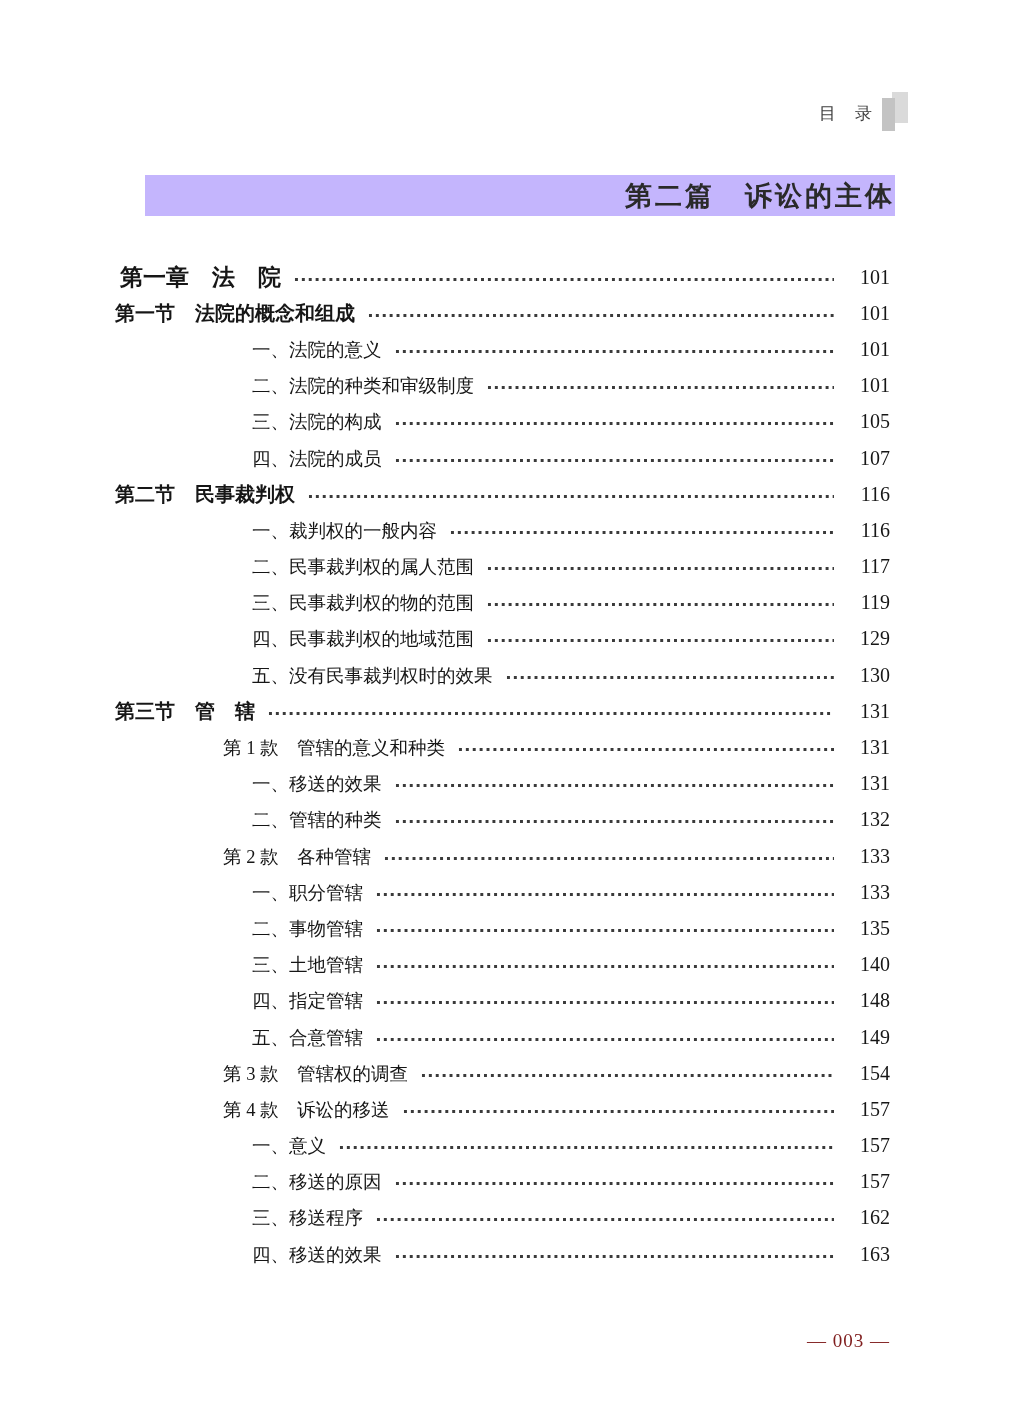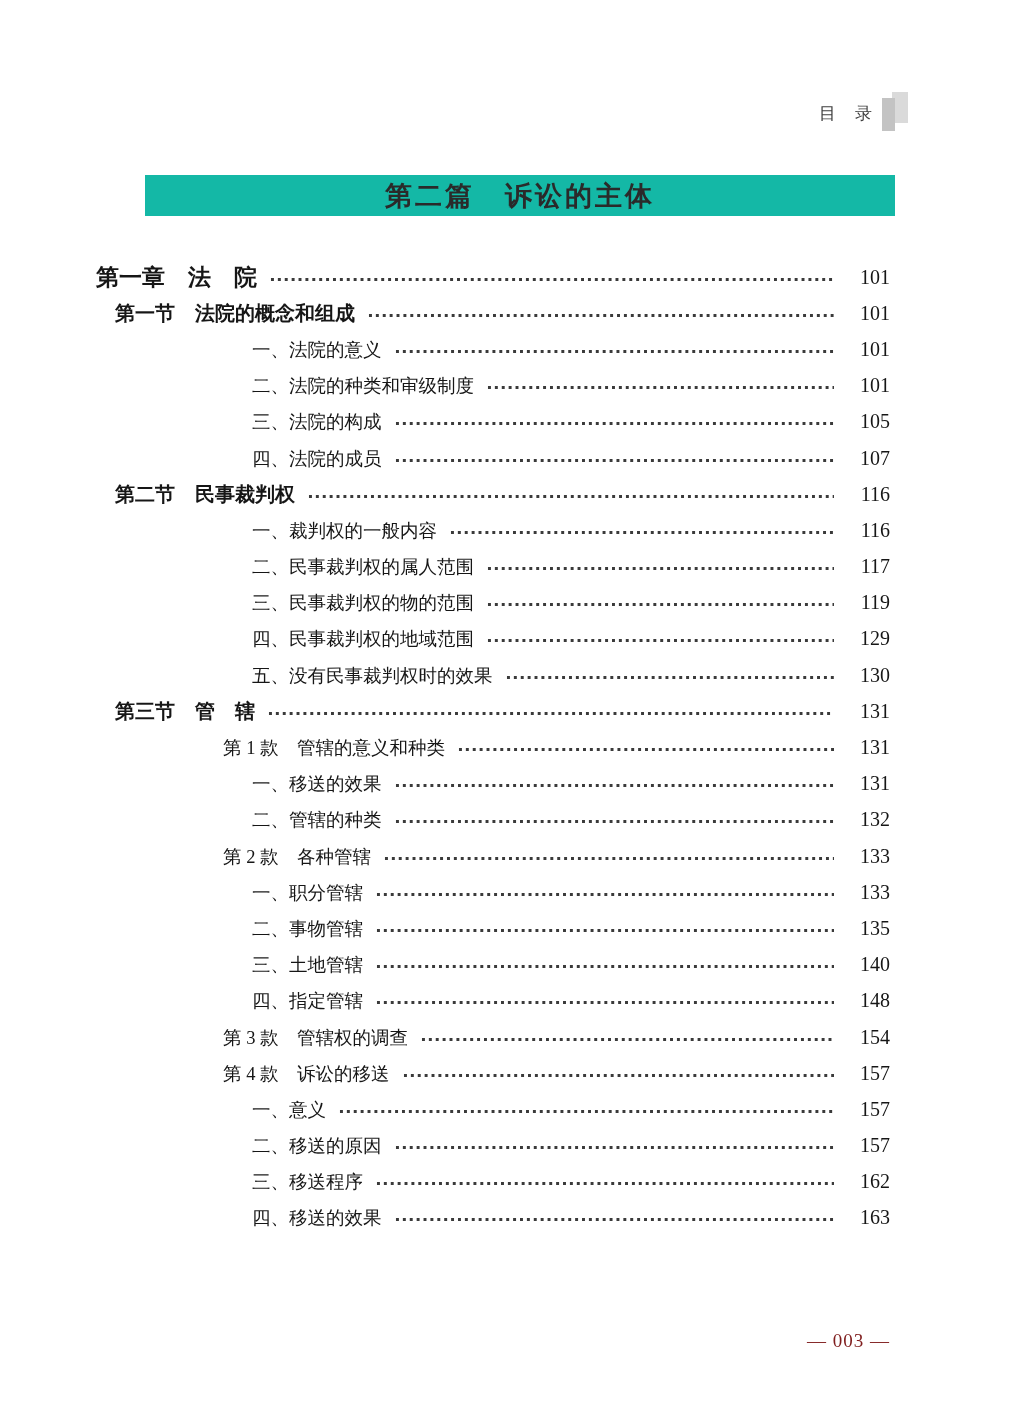--- a/index.html
+++ b/index.html
@@ -31,22 +31,22 @@
   }
   .head-deco .bar-dark {
     position:absolute; left:0; top:6px;
     width:13px; height:33px; background:#c3c3c3;
   }
 
   
   .part-banner {
     position:absolute; left:145px; top:175px;
     width:750px; height:41px;
-    background:#14b8a6;
-    display:flex; align-items:center; justify-content:center;
+    background:#c4b5fd;
+    display:flex; align-items:center; justify-content:flex-end;
   }
   .part-banner .banner-title {
     font-family:"Liberation Sans", sans-serif;
     font-weight:bold;
     font-size:27px; color:#2a2a2a;
     letter-spacing:3px;
     white-space:pre;
   }
 
   
@@ -54,21 +54,21 @@
   .row {
     display:flex; align-items:center;
     height:36.2px;
     padding-right:134px;
   }
   .row .label {
     white-space:pre;
     color:#161616;
     flex:0 0 auto;
   }
-  .lvl-chapter { padding-left:96px; }
+  .lvl-chapter { padding-left:120px; }
   .lvl-chapter .label {
     font-family:"Liberation Sans", sans-serif;
     font-weight:bold; font-size:23px;
   }
   .lvl-section { padding-left:115px; }
   .lvl-section .label {
     font-family:"Liberation Sans", sans-serif;
     font-weight:bold; font-size:20px;
   }
   .lvl-sub { padding-left:223px; }
@@ -221,20 +221,25 @@
       <div class="row lvl-item">
         <span class="label">三、土地管辖</span>
         <span class="leader"></span>
         <span class="pagenum">140</span>
       </div>
       <div class="row lvl-item">
         <span class="label">四、指定管辖</span>
         <span class="leader"></span>
         <span class="pagenum">148</span>
       </div>
+      <div class="row lvl-item">
+        <span class="label">五、合意管辖</span>
+        <span class="leader"></span>
+        <span class="pagenum">149</span>
+      </div>
       <div class="row lvl-sub">
         <span class="label">第 3 款　管辖权的调查</span>
         <span class="leader"></span>
         <span class="pagenum">154</span>
       </div>
       <div class="row lvl-sub">
         <span class="label">第 4 款　诉讼的移送</span>
         <span class="leader"></span>
         <span class="pagenum">157</span>
       </div>

